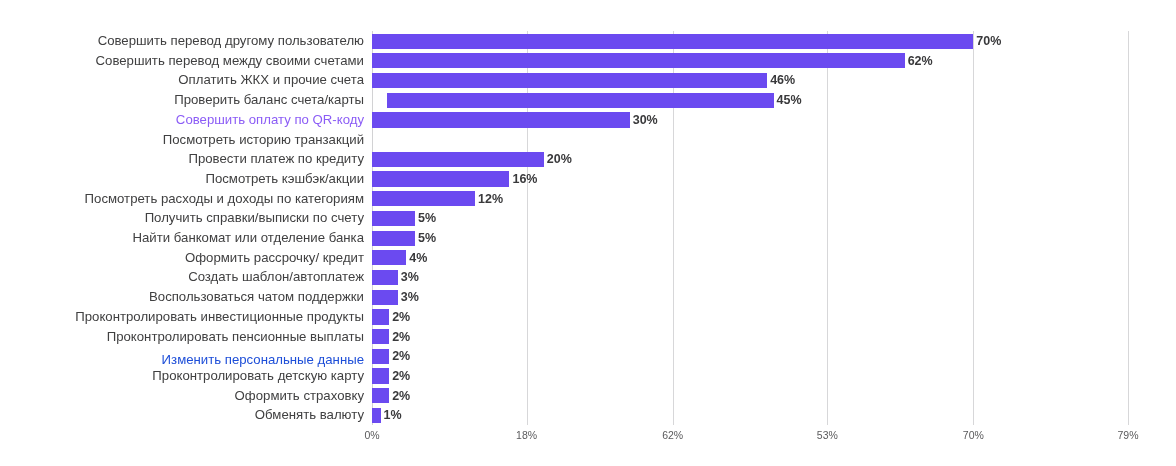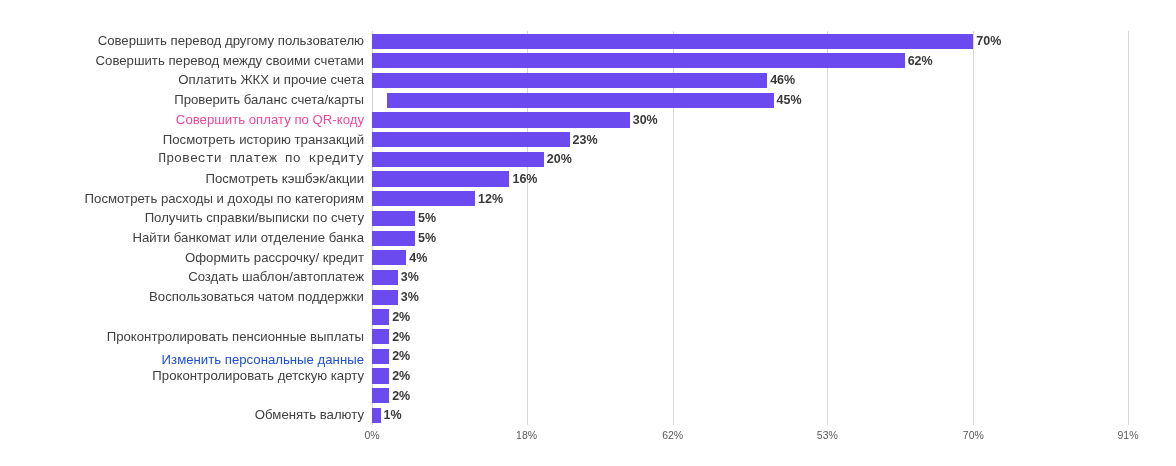--- a/index.html
+++ b/index.html
@@ -119,33 +119,35 @@
 </head>
 <body>
 
 <div id="chart-root">
 
   <div class="cat-labels">
       <div class="cat-label" style="top: 0px; color: rgb(64, 64, 65);">Совершить перевод другому пользователю</div>
       <div class="cat-label" style="top: 19.7px; color: rgb(64, 64, 65); margin-left: 19px;">Совершить перевод между своими счетами</div>
       <div class="cat-label" style="top: 39.4px; color: rgb(64, 64, 65);">Оплатить ЖКХ и прочие счета</div>
       <div class="cat-label" style="top: 59.1px; color: rgb(64, 64, 65);">Проверить баланс счета/карты</div>
-      <div class="cat-label" style="top: 78.8px; color: #ec4899;">Совершить оплату по QR-коду</div>
+      <div class="cat-label" style="top: 78.8px; color: #8b5cf6;">Совершить оплату по QR-коду</div>
       <div class="cat-label" style="top: 98.5px; color: rgb(64, 64, 65);">Посмотреть историю транзакций</div>
-      <div class="cat-label" style="top: 118.2px; color: rgb(64, 64, 65); font-family: Liberation Mono, monospace;">Провести платеж по кредиту</div>
+      <div class="cat-label" style="top: 118.2px; color: rgb(64, 64, 65);">Провести платеж по кредиту</div>
       <div class="cat-label" style="top: 137.9px; color: rgb(64, 64, 65);">Посмотреть кэшбэк/акции</div>
       <div class="cat-label" style="top: 157.6px; color: rgb(64, 64, 65);">Посмотреть расходы и доходы по категориям</div>
       <div class="cat-label" style="top: 177.3px; color: rgb(64, 64, 65);">Получить справки/выписки по счету</div>
       <div class="cat-label" style="top: 197px; color: rgb(64, 64, 65);">Найти банкомат или отделение банка</div>
       <div class="cat-label" style="top: 216.7px; color: rgb(64, 64, 65);">Оформить рассрочку/ кредит</div>
       <div class="cat-label" style="top: 236.4px; color: rgb(64, 64, 65);">Создать шаблон/автоплатеж</div>
       <div class="cat-label" style="top: 256.1px; color: rgb(64, 64, 65);">Воспользоваться чатом поддержки</div>
+      <div class="cat-label" style="top: 275.8px; color: rgb(64, 64, 65);">Проконтролировать инвестиционные продукты</div>
       <div class="cat-label" style="top: 295.5px; color: rgb(64, 64, 65);">Проконтролировать пенсионные выплаты</div>
       <div class="cat-label" style="top: 319px; color: #1d4ed8; margin-left: 35px;">Изменить персональные данные</div>
       <div class="cat-label" style="top: 334.9px; color: rgb(64, 64, 65);">Проконтролировать детскую карту</div>
+      <div class="cat-label" style="top: 354.6px; color: rgb(64, 64, 65);">Оформить страховку</div>
       <div class="cat-label" style="top: 374.3px; color: rgb(64, 64, 65);">Обменять валюту</div>
     </div>
 
   <div class="plot-area">
     <div class="gridlines">
         <div class="gridline axis-base" style="left: 0px;"></div>
         <div class="gridline" style="left: 154.636px;"></div>
         <div class="gridline" style="left: 300.682px;"></div>
         <div class="gridline" style="left: 455.318px;"></div>
         <div class="gridline" style="left: 601.364px;"></div>
@@ -165,24 +167,20 @@
           <div class="bar-value" style="left: 398.182px; color: rgb(57, 57, 59);">46%</div>
         </div>
         <div class="bar-row" style="top: 59.1px; margin-left: 15px;">
           <div class="bar" style="width: 386.591px; background: rgb(107, 74, 240);"></div>
           <div class="bar-value" style="left: 389.591px; color: rgb(57, 57, 59);">45%</div>
         </div>
         <div class="bar-row" style="top: 78.8px; padding-left: 36px;">
           <div class="bar" style="width: 257.727px; background: rgb(107, 74, 240);"></div>
           <div class="bar-value" style="left: 260.727px; color: rgb(57, 57, 59);">30%</div>
         </div>
-        <div class="bar-row" style="top: 98.5px;">
-          <div class="bar" style="width: 197.591px; background: rgb(107, 74, 240);"></div>
-          <div class="bar-value" style="left: 200.591px; color: rgb(57, 57, 59);">23%</div>
-        </div>
         <div class="bar-row" style="top: 118.2px;">
           <div class="bar" style="width: 171.818px; background: rgb(107, 74, 240);"></div>
           <div class="bar-value" style="left: 174.818px; color: rgb(57, 57, 59);">20%</div>
         </div>
         <div class="bar-row" style="top: 137.9px;">
           <div class="bar" style="width: 137.455px; background: rgb(107, 74, 240);"></div>
           <div class="bar-value" style="left: 140.455px; color: rgb(57, 57, 59);">16%</div>
         </div>
         <div class="bar-row" style="top: 157.6px;">
           <div class="bar" style="width: 103.091px; background: rgb(107, 74, 240);"></div>
@@ -234,16 +232,16 @@
         </div>
       </div>
   </div>
 
   <div class="x-ticks">
       <div class="x-tick" style="left: 0px;">0%</div>
       <div class="x-tick" style="left: 154.636px;">18%</div>
       <div class="x-tick" style="left: 300.682px;">62%</div>
       <div class="x-tick" style="left: 455.318px;">53%</div>
       <div class="x-tick" style="left: 601.364px;">70%</div>
-      <div class="x-tick" style="left: 756px;">91%</div>
+      <div class="x-tick" style="left: 756px;">79%</div>
     </div>
 
 </div>
 
 </body></html>

